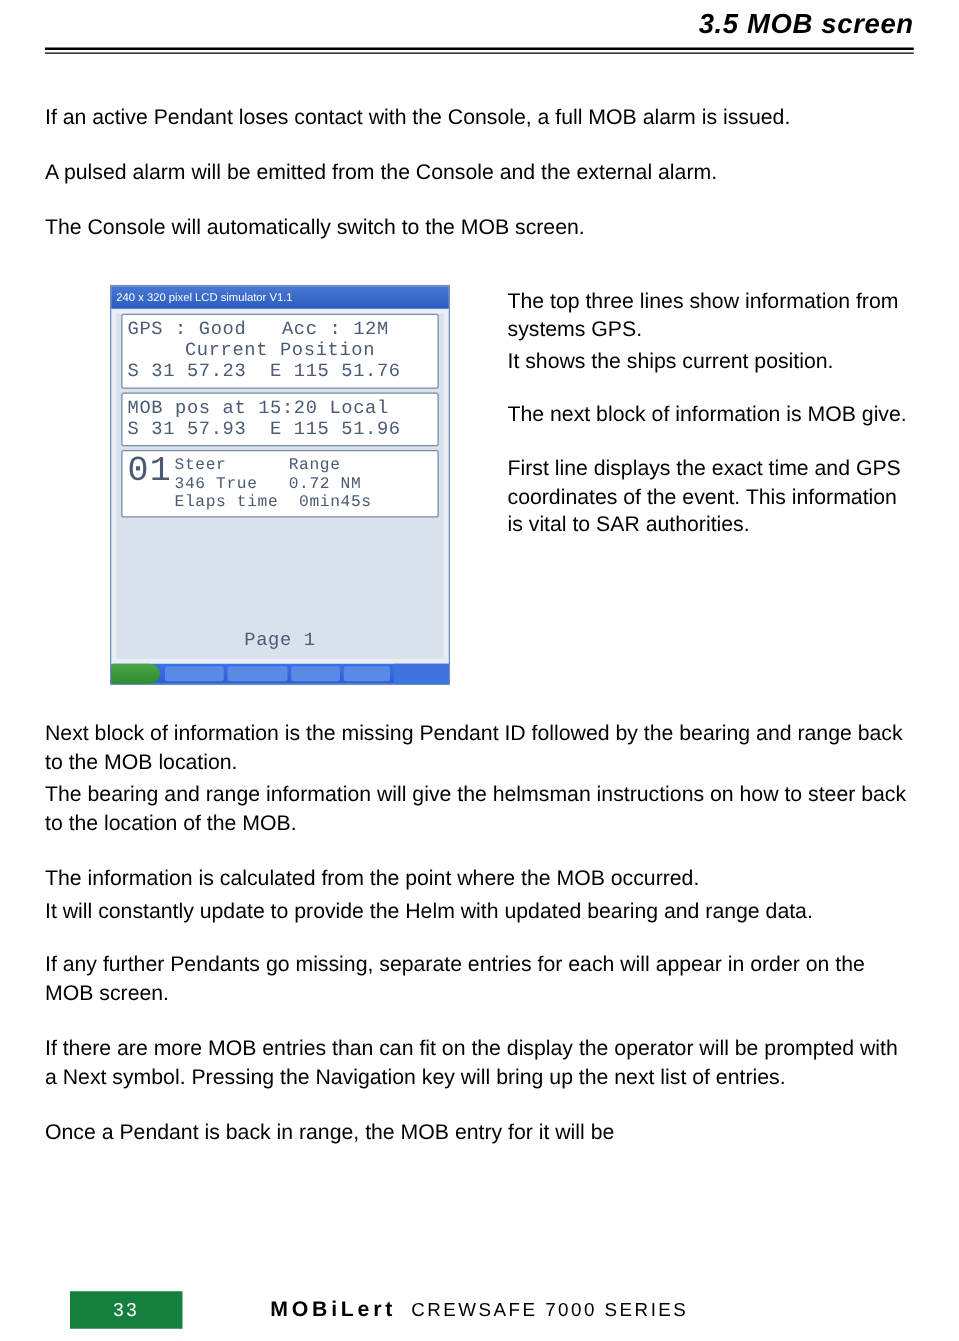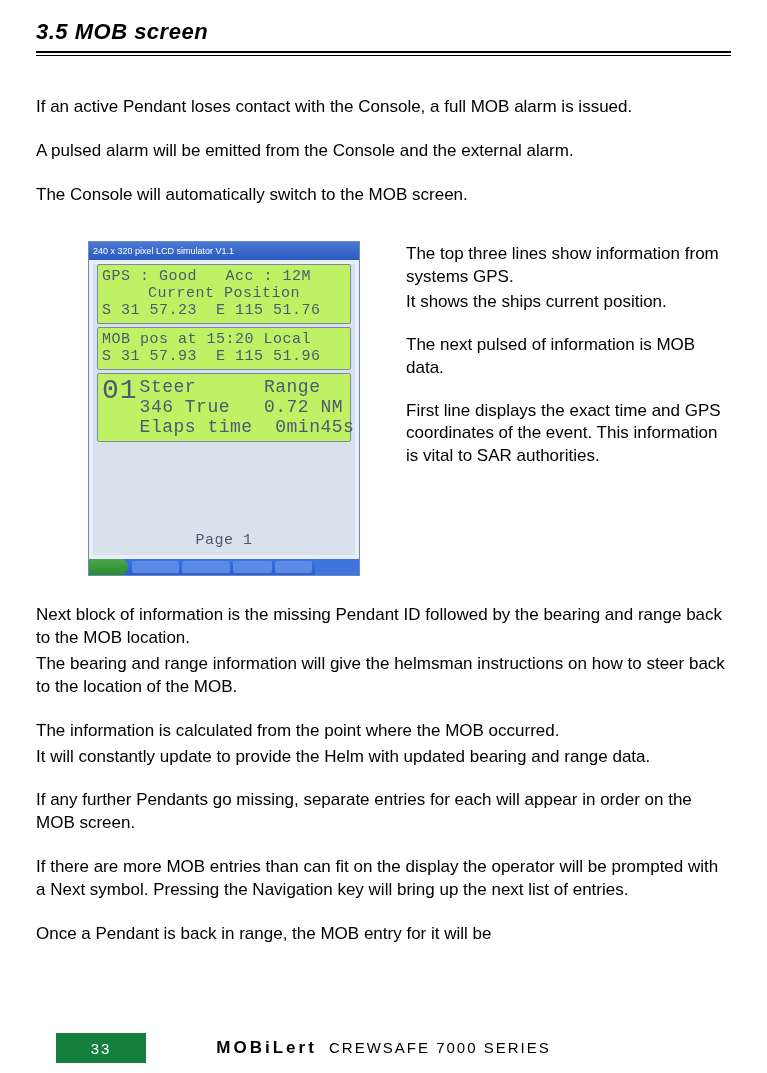--- a/index.html
+++ b/index.html
@@ -1,42 +1,42 @@
 <!DOCTYPE html>
 <html><head>
 <meta charset="utf-8">
 <style>
   * { box-sizing: border-box; margin: 0; padding: 0; }
   html, body { width: 767px; height: 1073px; background: #fff; font-family: Verdana, Geneva, sans-serif; color: #000; }
   .page { position: relative; width: 767px; height: 1073px; padding: 0 36px; }
-  .heading-row { padding-top: 19px; }
+  .heading-row { padding-top: 6px; text-align: right; }
   .heading { font-style: italic; font-weight: bold; font-size: 22px; letter-spacing: 0.5px; }
   .rule-outer { margin-top: 6px; border-top: 2px solid #000; padding-top: 2px; }
   .rule-inner { border-top: 1px solid #000; }
   .body { margin-top: 40px; font-size: 17px; line-height: 1.35; }
   .body p { margin: 0 0 3px 0; }
   .gap-sm { height: 18px; }
 
   .figure-row { display: flex; align-items: flex-start; margin-top: 34px; justify-content: flex-end; }
   .figure-wrap { width: 300px; flex: 0 0 300px; margin-left: 52px; }
   .figure-text { flex: 1; padding-left: 18px; font-size: 17px; line-height: 1.35; padding-top: 2px; }
   .figure-text p { margin-bottom: 2px; }
 
   
   .win { width: 272px; border: 1px solid #6a8bbd; background: #e9eef6; font-family: Tahoma, Verdana, sans-serif; }
   .titlebar { height: 18px; background: linear-gradient(#4a78d4, #2a5bc0); display: flex; align-items: center; padding: 0 4px; }
   .titlebar-text { font-size: 9px; color: #fff; white-space: nowrap; overflow: hidden; }
   .lcd { margin: 4px; background: #d9e1ec; }
-  .panel { border: 1px solid #7a8aa6; margin: 3px 4px; padding: 3px 4px 4px 4px; background: #bef264; border-radius: 2px; }
+  .panel { border: 1px solid #7a8aa6; margin: 3px 4px; padding: 3px 4px 4px 4px; background: #ffffff; border-radius: 2px; }
   .lcd .pline { font-family: "Courier New", monospace; font-size: 15px; color: #4b5b73; letter-spacing: 0.5px; white-space: pre; text-align: left; }
   .pline.center { text-align: center; }
   .panel3 { display: flex; }
   .bignum { font-family: Liberation Mono, monospace; font-size: 28px; color: #4b5b73; line-height: 1; padding: 0 2px 0 0; letter-spacing: 1px; }
   .panel3-right { flex: 1; }
-  .panel3-right .pline { font-size: 18px; }
+  .panel3-right .pline { font-size: 13px; }
   .pagearea { height: 110px; display: flex; align-items: flex-end; justify-content: center; padding-bottom: 6px; }
   .pagearea .pline { font-size: 15px; }
   .taskbar { height: 16px; background: linear-gradient(#3a72e8, #2c5fd0); display: flex; align-items: center; }
   .startbtn { height: 16px; width: 44px; background: linear-gradient(#4aa84a, #2e8a2e); border-radius: 2px 8px 8px 2px; margin-right: 4px; }
   .taskpill { height: 12px; background: #5b8ae6; border-radius: 2px; margin-right: 3px; }
   .tp1 { width: 54px; } .tp2 { width: 54px; } .tp3 { width: 44px; } .tp4 { width: 42px; }
   .tray { margin-left: auto; height: 16px; width: 50px; background: #3f74df; }
 
   .below { margin-top: 28px; font-size: 17px; line-height: 1.35; }
   .below p { margin-bottom: 3px; }
@@ -102,21 +102,21 @@
           <div class="taskpill tp3"></div>
           <div class="taskpill tp4"></div>
           <div class="tray"></div>
         </div>
       </div>
     </div>
     <div class="figure-text">
       <p> The top three lines show information from systems GPS.</p>
       <p>It shows the ships current position.</p>
       <div class="gap-sm"></div>
-      <p>The next pulsed of information is MOB data.</p>
+      <p>The next block of information is MOB give.</p>
       <div class="gap-sm"></div>
       <p>First line displays the exact time and GPS coordinates of the event. This information is vital to SAR authorities.</p>
     </div>
   </div>
 
   <div class="below">
     <p>Next block of information is the missing Pendant ID followed by the bearing and range back to the MOB location.</p>
     <p>The bearing and range information will give the helmsman instructions on how to steer back to the location of the MOB.</p>
     <div class="gap-sm"></div>
     <p>The information is calculated from the point where the MOB occurred.</p>

